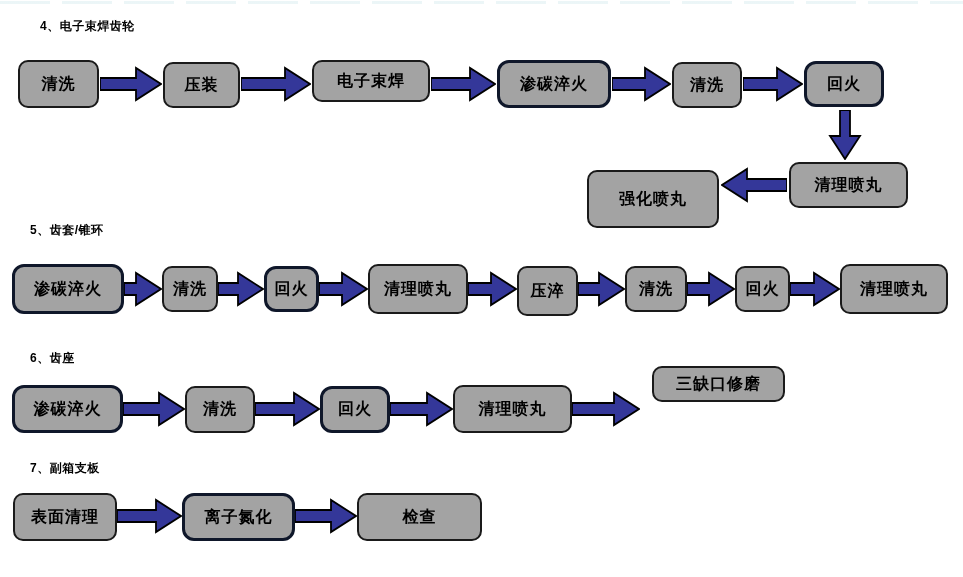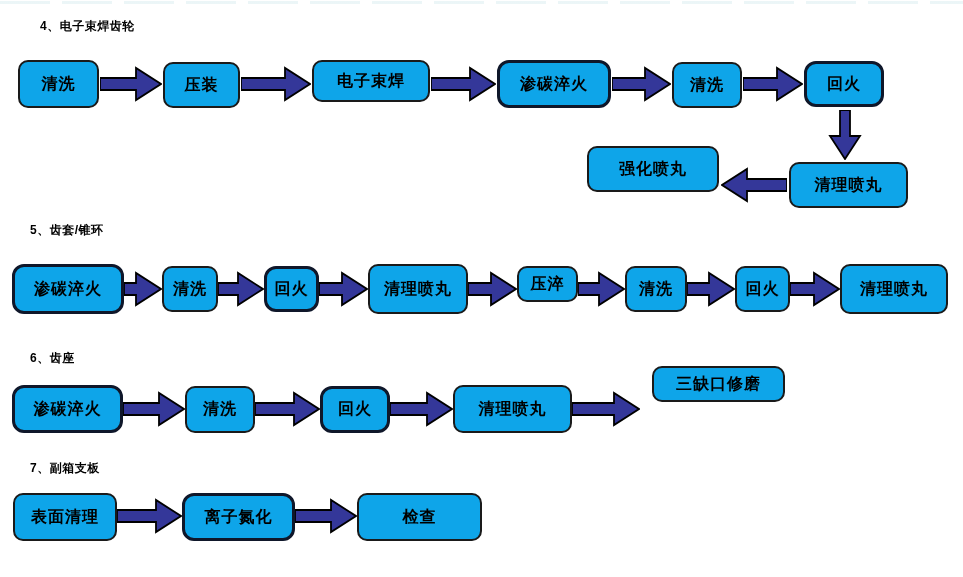--- a/index.html
+++ b/index.html
@@ -11,42 +11,42 @@
     position:absolute;left:0;top:1px;width:963px;height:3px;opacity:.55;
     background:repeating-linear-gradient(90deg,#dceef1 0 50px,#ffffff 50px 62px);
   }
   .heading{
     position:absolute;font-size:12px;font-weight:bold;color:#000;
     white-space:nowrap;letter-spacing:.5px;
   }
   .box{
     position:absolute;box-sizing:border-box;
     display:flex;align-items:center;justify-content:center;
-    background:#0ea5e9;border:2.5px solid #1a1a1a;border-radius:10px;
+    background:#a3a3a3;border:2.5px solid #1a1a1a;border-radius:10px;
     font-size:16px;font-weight:bold;color:#000;white-space:nowrap;
     letter-spacing:1px;
   }
   .box.hl{border:3px solid #0f172a;border-radius:12px;}
   svg.arrow{position:absolute;display:block;}
 </style>
 </head>
 <body>
 
 <div id="canvas">
   <div class="top-strip"></div>
   <div id="sections-root">
       <div class="heading" style="left: 40px; top: 18px;">4、电子束焊齿轮</div>
       <div class="box" style="left: 18px; top: 60px; width: 81px; height: 48px;">清洗</div>
       <div class="box" style="left: 163px; top: 62px; width: 77px; height: 46px;">压装</div>
       <div class="box" style="left: 312px; top: 60px; width: 118px; height: 42px;">电子束焊</div>
       <div class="box hl" style="left: 497px; top: 60px; width: 114px; height: 48px;">渗碳淬火</div>
       <div class="box" style="left: 672px; top: 62px; width: 70px; height: 46px;">清洗</div>
       <div class="box hl" style="left: 804px; top: 61px; width: 80px; height: 46px;">回火</div>
       <div class="box" style="left: 789px; top: 162px; width: 119px; height: 46px;">清理喷丸</div>
-      <div class="box" style="left: 587px; top: 146px; width: 132px; height: 46px;">强化喷丸</div>
+      <div class="box" style="left: 587px; top: 170px; width: 132px; height: 58px;">强化喷丸</div>
       <svg class="arrow" width="62" height="36" viewBox="0 0 62 36" style="left: 100px; top: 66px;">
         <polygon points="0,12 36,12 36,2 61,18 36,34 36,24 0,24" fill="#343799" stroke="#000000" stroke-width="1.8" stroke-linejoin="miter"></polygon>
       </svg>
       <svg class="arrow" width="70" height="36" viewBox="0 0 70 36" style="left: 241px; top: 66px;">
         <polygon points="0,12 44,12 44,2 69,18 44,34 44,24 0,24" fill="#343799" stroke="#000000" stroke-width="1.8" stroke-linejoin="miter"></polygon>
       </svg>
       <svg class="arrow" width="65" height="36" viewBox="0 0 65 36" style="left: 431px; top: 66px;">
         <polygon points="0,12 39,12 39,2 64,18 39,34 39,24 0,24" fill="#343799" stroke="#000000" stroke-width="1.8" stroke-linejoin="miter"></polygon>
       </svg>
       <svg class="arrow" width="59" height="36" viewBox="0 0 59 36" style="left: 612px; top: 66px;">
@@ -59,21 +59,21 @@
         <polygon points="13,0 13,26 3,26 18,49 33,26 23,26 23,0" fill="#343799" stroke="#000000" stroke-width="1.8" stroke-linejoin="miter"></polygon>
       </svg>
       <svg class="arrow" width="66" height="36" viewBox="0 0 66 36" style="left: 721px; top: 167px;">
         <polygon points="66,12 26,12 26,2 1,18 26,34 26,24 66,24" fill="#343799" stroke="#000000" stroke-width="1.8" stroke-linejoin="miter"></polygon>
       </svg>
       <div class="heading" style="left: 30px; top: 222px;">5、齿套/锥环</div>
       <div class="box hl" style="left: 12px; top: 264px; width: 112px; height: 50px;">渗碳淬火</div>
       <div class="box" style="left: 162px; top: 266px; width: 56px; height: 46px;">清洗</div>
       <div class="box hl" style="left: 264px; top: 266px; width: 55px; height: 46px;">回火</div>
       <div class="box" style="left: 368px; top: 264px; width: 100px; height: 50px;">清理喷丸</div>
-      <div class="box" style="left: 517px; top: 266px; width: 61px; height: 36px;">压淬</div>
+      <div class="box" style="left: 517px; top: 266px; width: 61px; height: 50px;">压淬</div>
       <div class="box" style="left: 625px; top: 266px; width: 62px; height: 46px;">清洗</div>
       <div class="box" style="left: 735px; top: 266px; width: 55px; height: 46px;">回火</div>
       <div class="box" style="left: 840px; top: 264px; width: 108px; height: 50px;">清理喷丸</div>
       <svg class="arrow" width="38" height="36" viewBox="0 0 38 36" style="left: 124px; top: 271px;">
         <polygon points="0,12 12,12 12,2 37,18 12,34 12,24 0,24" fill="#343799" stroke="#000000" stroke-width="1.8" stroke-linejoin="miter"></polygon>
       </svg>
       <svg class="arrow" width="46" height="36" viewBox="0 0 46 36" style="left: 218px; top: 271px;">
         <polygon points="0,12 20,12 20,2 45,18 20,34 20,24 0,24" fill="#343799" stroke="#000000" stroke-width="1.8" stroke-linejoin="miter"></polygon>
       </svg>
       <svg class="arrow" width="49" height="36" viewBox="0 0 49 36" style="left: 319px; top: 271px;">

